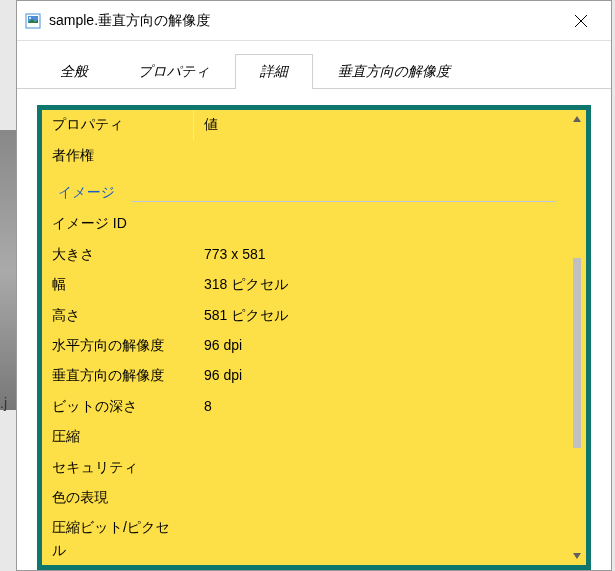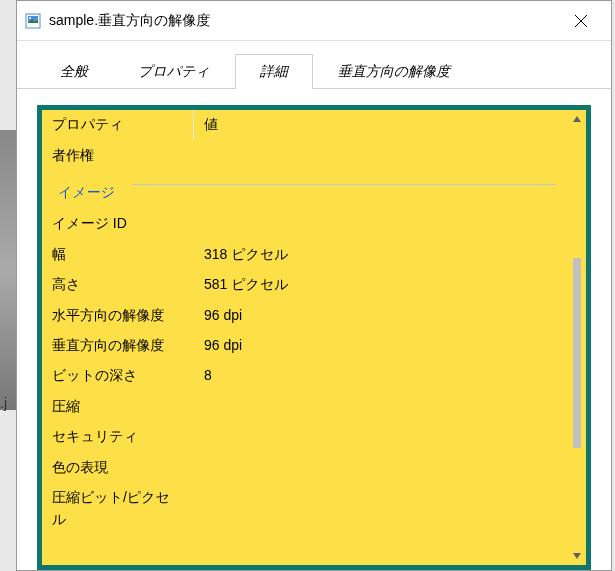--- a/index.html
+++ b/index.html
@@ -16,21 +16,21 @@
     .tab.active { border-color: #d0d0d0; background: #fff; text-align: center; }
     .content { padding: 16px 20px; position: relative; }
     .scroll-area { position: relative; border: 5px solid #0f766e; background: #fde047; }
     .header-row { display: flex; height: 30px; align-items: center; border-bottom: 0; }
     .header-cell-prop { width: 152px; padding: 4px 10px; font-size: 14px; border-right: 1px solid #e5e5e5; height: 100%; display: flex; align-items: center; }
     .header-cell-val { flex: 1; padding: 4px 10px; font-size: 14px; height: 100%; display: flex; align-items: center; }
     .rows { padding: 0 0 8px 0; }
     .row { display: flex; font-size: 14px; padding: 4px 0; line-height: 1.6; }
     .row .p { width: 152px; padding: 0 10px; }
     .row .v { flex: 1; padding: 0 10px; }
-    .section-row { display: flex; align-items: flex-start; padding: 6px 12px 6px 16px; gap: 9px; }
+    .section-row { display: flex; align-items: flex-end; padding: 6px 12px 6px 16px; gap: 9px; }
     .section-label { font-size: 14px; color: #1a5fc7; margin-right: 8px; white-space: nowrap; }
     .section-line { flex: 1; height: 1px; background: #b8c8e0; }
     .scrollbar { position: absolute; right: 0; top: 0; width: 18px; height: 100%; display: flex; flex-direction: column; align-items: center; }
     .sb-arrow { width: 18px; height: 18px; display: flex; align-items: center; justify-content: center; cursor: pointer; }
     .sb-arrow svg { width: 10px; height: 10px; fill: #606060; }
     .sb-track { flex: 1; width: 18px; position: relative; }
     .sb-thumb { position: absolute; top: 130px; width: 8px; left: 5px; height: 190px; background: #c0c0c0; border-radius: 0; cursor: pointer; }
     .bg-strip { position: absolute; left: 0; top: 130px; width: 16px; height: 280px; background: linear-gradient(#888,#aaa,#777); }
     .bg-label { position: absolute; left: 0; top: 395px; font-size: 14px; color: #333; }
     .scroll-inner { padding-right: 18px; height: 455px; overflow: hidden; }
@@ -83,20 +83,24 @@
         <div class="section-row">
           <span class="section-label">イメージ</span>
           <span class="section-line"></span>
         </div>
         <div class="rows" id="rows-image">
             <div class="row">
               <div class="p">イメージ ID</div>
               <div class="v"></div>
             </div>
             <div class="row">
+              <div class="p">大きさ</div>
+              <div class="v">773 x 581</div>
+            </div>
+            <div class="row">
               <div class="p">幅</div>
               <div class="v">318 ピクセル</div>
             </div>
             <div class="row">
               <div class="p">高さ</div>
               <div class="v">581 ピクセル</div>
             </div>
             <div class="row">
               <div class="p">水平方向の解像度</div>
               <div class="v">96 dpi</div>

